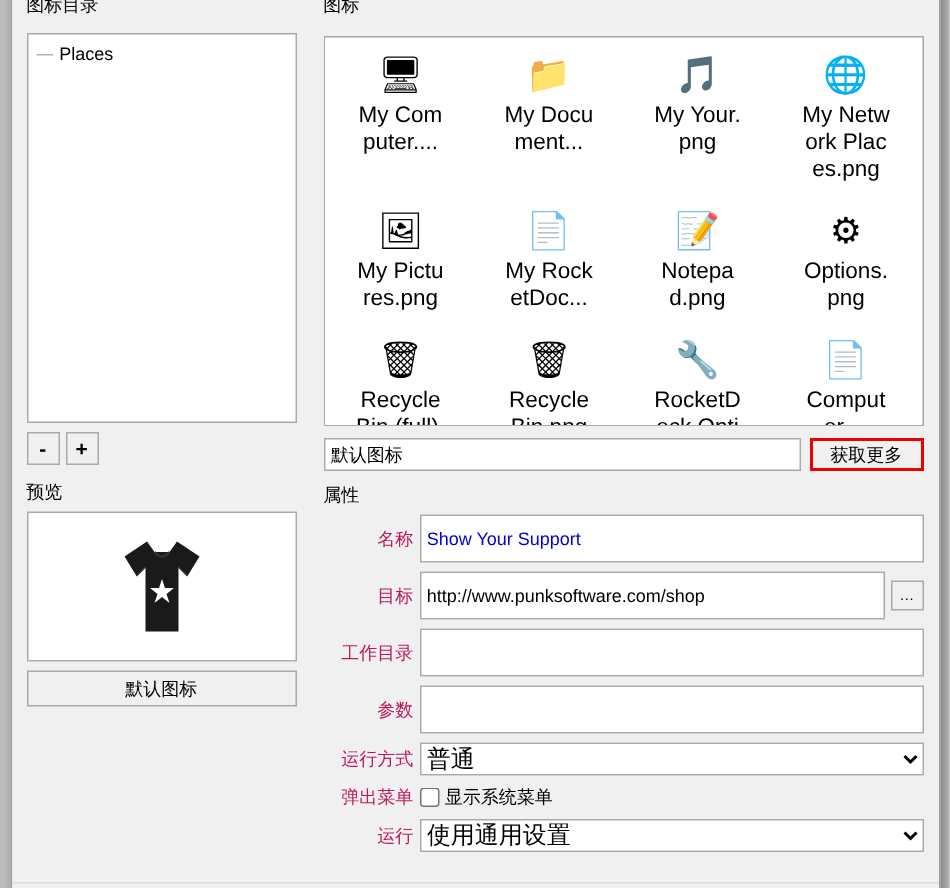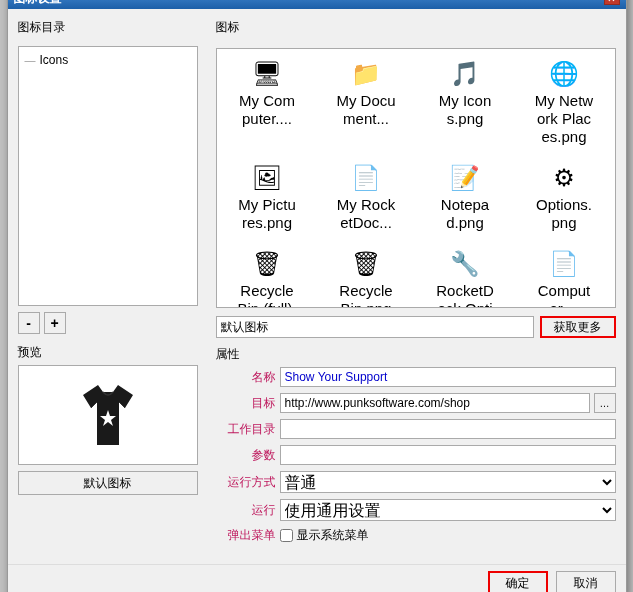--- a/index.html
+++ b/index.html
@@ -209,21 +209,21 @@
     }
     .attr-label {
       width: 60px;
       text-align: right;
       color: #be185d;
       font-size: 12px;
       flex-shrink: 0;
     }
     .attr-input {
       flex: 1;
-      height: 20px;
+      height: 32px;
       border: 1px solid #aaa;
       background: white;
       padding: 0 4px;
       font-size: 12px;
     }
     .attr-input.name-value {
       color: #0000cc;
     }
     .attr-btn-small {
       width: 22px;
@@ -299,21 +299,21 @@
     <div class="title-bar-close">✕</div>
   </div>
 
   <div class="dialog-body">
 
     <div class="left-panel">
       <div class="panel-title">图标目录</div>
       <div class="tree-box">
         <div class="tree-item">
           <span class="tree-dots">— </span>
-          <span class="tree-item-text">Icons</span>
+          <span class="tree-item-text">Places</span>
         </div>
       </div>
       <div class="tree-controls">
         <button class="tree-btn">-</button>
         <button class="tree-btn">+</button>
       </div>
 
       <div class="preview-section">
         <div class="panel-title">预览</div>
         <div class="preview-box">
@@ -341,21 +341,21 @@
         <div class="icon-item">
               <div class="icon-item-img">🖥</div>
               <div class="icon-item-label">My Computer....</div>
             </div>
             <div class="icon-item">
               <div class="icon-item-img">📁</div>
               <div class="icon-item-label">My Document...</div>
             </div>
             <div class="icon-item">
               <div class="icon-item-img">🎵</div>
-              <div class="icon-item-label">My Icons.png</div>
+              <div class="icon-item-label">My Your.png</div>
             </div>
             <div class="icon-item">
               <div class="icon-item-img">🌐</div>
               <div class="icon-item-label">My Network Places.png</div>
             </div>
             <div class="icon-item">
               <div class="icon-item-img">🖼</div>
               <div class="icon-item-label">My Pictures.png</div>
             </div>
             <div class="icon-item">
@@ -433,37 +433,37 @@
           <div class="attr-select-wrapper">
             <select>
               <option>普通</option>
               <option>最小化</option>
               <option>最大化</option>
             </select>
           </div>
         </div>
 
         <div class="attr-row">
+          <span class="attr-label">弹出菜单</span>
+          <label class="checkbox-label">
+            <input type="checkbox" style="">
+            <span>显示系统菜单</span>
+          </label>
+        </div>
+
+        <div class="attr-row">
           <span class="attr-label">运行</span>
           <div class="attr-select-wrapper">
             <select>
               <option>使用通用设置</option>
               <option>以管理员运行</option>
               <option>普通运行</option>
             </select>
           </div>
         </div>
-
-        <div class="attr-row">
-          <span class="attr-label">弹出菜单</span>
-          <label class="checkbox-label">
-            <input type="checkbox" style="">
-            <span>显示系统菜单</span>
-          </label>
-        </div>
       </div>
     </div>
   </div>
 
   <div class="dialog-footer">
     <button class="footer-btn ok-btn">确定</button>
     <button class="footer-btn">取消</button>
   </div>
 </div>
 

